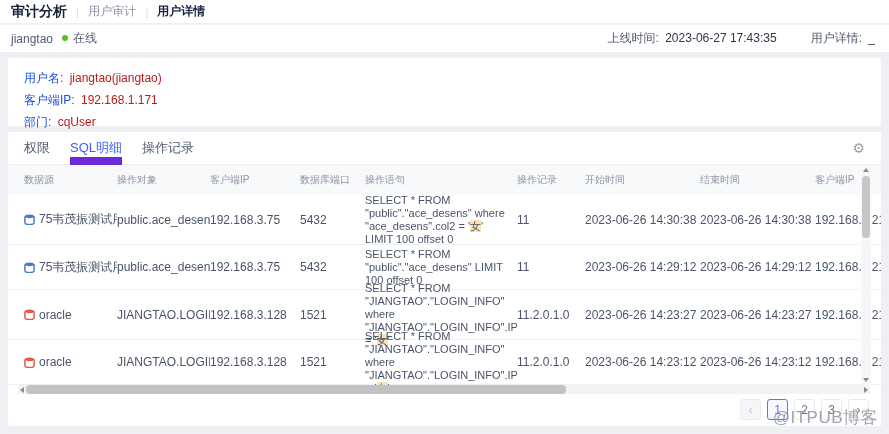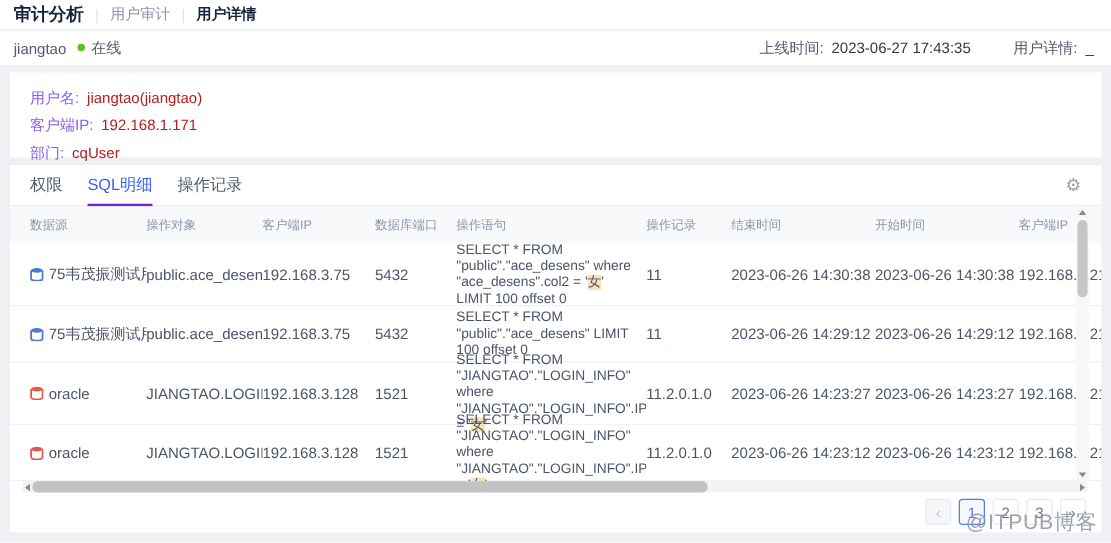--- a/index.html
+++ b/index.html
@@ -32,34 +32,34 @@
   .sessionbar .right { margin-left: auto; display: flex; align-items: center; }
   .sessionbar .pair { margin-left: 34px; }
   .sessionbar .pair .lbl { color: #515a6e; }
   .sessionbar .pair .val { color: #2d3648; margin-left: 3px; }
   
   .usercard {
     position: absolute; top: 58px; left: 8px; width: 873px; height: 68px;
     background: #fff; padding: 9px 16px; font-size: 12px;
   }
   .usercard .row { line-height: 22px; height: 22px; }
-  .usercard .lbl { color: #8b5cf6; text-align: center; }
+  .usercard .lbl { color: #1d4ed8; text-align: center; }
   .usercard .val { color: #b91c1c; margin-left: 3px; }
   
   .maincard {
     position: absolute; top: 132px; left: 8px; width: 873px; height: 294px;
     background: #fff;
   }
   .tabs {
     position: relative; height: 33px; border-bottom: 1px solid #eef0f2;
     display: flex; align-items: center; padding: 0 16px;
   }
   .tab { font-size: 13px; color: #515a6e; margin-right: 20px; height: 33px;
          line-height: 31px; cursor: pointer; }
-  .tab.active { color: #3a5ff5; border-bottom: 2px solid #6d28d9; }
+  .tab.active { color: #3a5ff5; border-bottom: 8px solid #6d28d9; }
   .gear { margin-left: auto; color: #9aa0aa; font-size: 14px; line-height: 14px; cursor: pointer; }
   
   .tablewrap { position: absolute; top: 33px; left: 0; width: 873px; height: 220px; overflow: hidden; }
   .trow {
     display: grid;
     grid-template-columns: 93px 93px 90px 65px 152px 68px 115px 115px 90px;
     padding-left: 16px; align-items: center;
   }
   .thead {
     height: 30px; background: #f8f9fb; color: #8d95a5; font-size: 10px;
@@ -169,22 +169,22 @@
 
   <div class="tablewrap">
 
     <div class="trow thead">
       <div class="th">数据源</div>
       <div class="th">操作对象</div>
       <div class="th">客户端IP</div>
       <div class="th">数据库端口</div>
       <div class="th">操作语句</div>
       <div class="th">操作记录</div>
+      <div class="th">开始时间</div>
       <div class="th">结束时间</div>
-      <div class="th">开始时间</div>
       <div class="th">客户端IP</div>
     </div>
 
     <div class="trow tr h50">
       <div class="td srccell">
         <svg class="dbicon pg" viewBox="0 0 12 12">
             <ellipse cx="6" cy="2.5" rx="5" ry="2" fill="currentColor"></ellipse>
             <path d="M1 2.5v7c0 1.1 2.2 2 5 2s5-.9 5-2v-7" fill="none" stroke="currentColor" stroke-width="1.6"></path>
           </svg>
         <span>75韦茂振测试用...</span>

